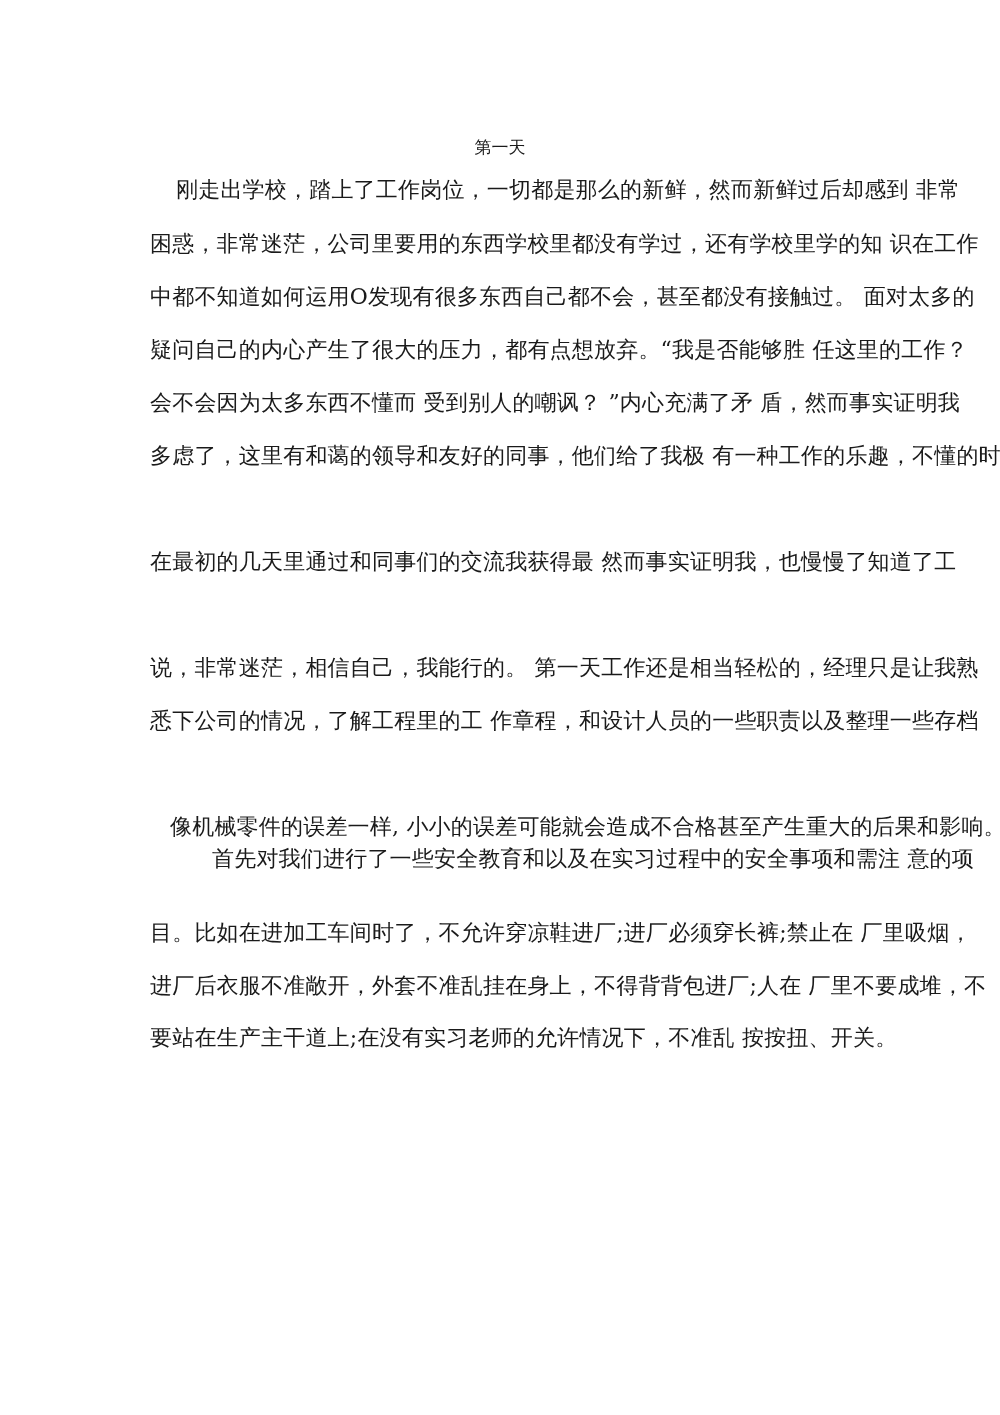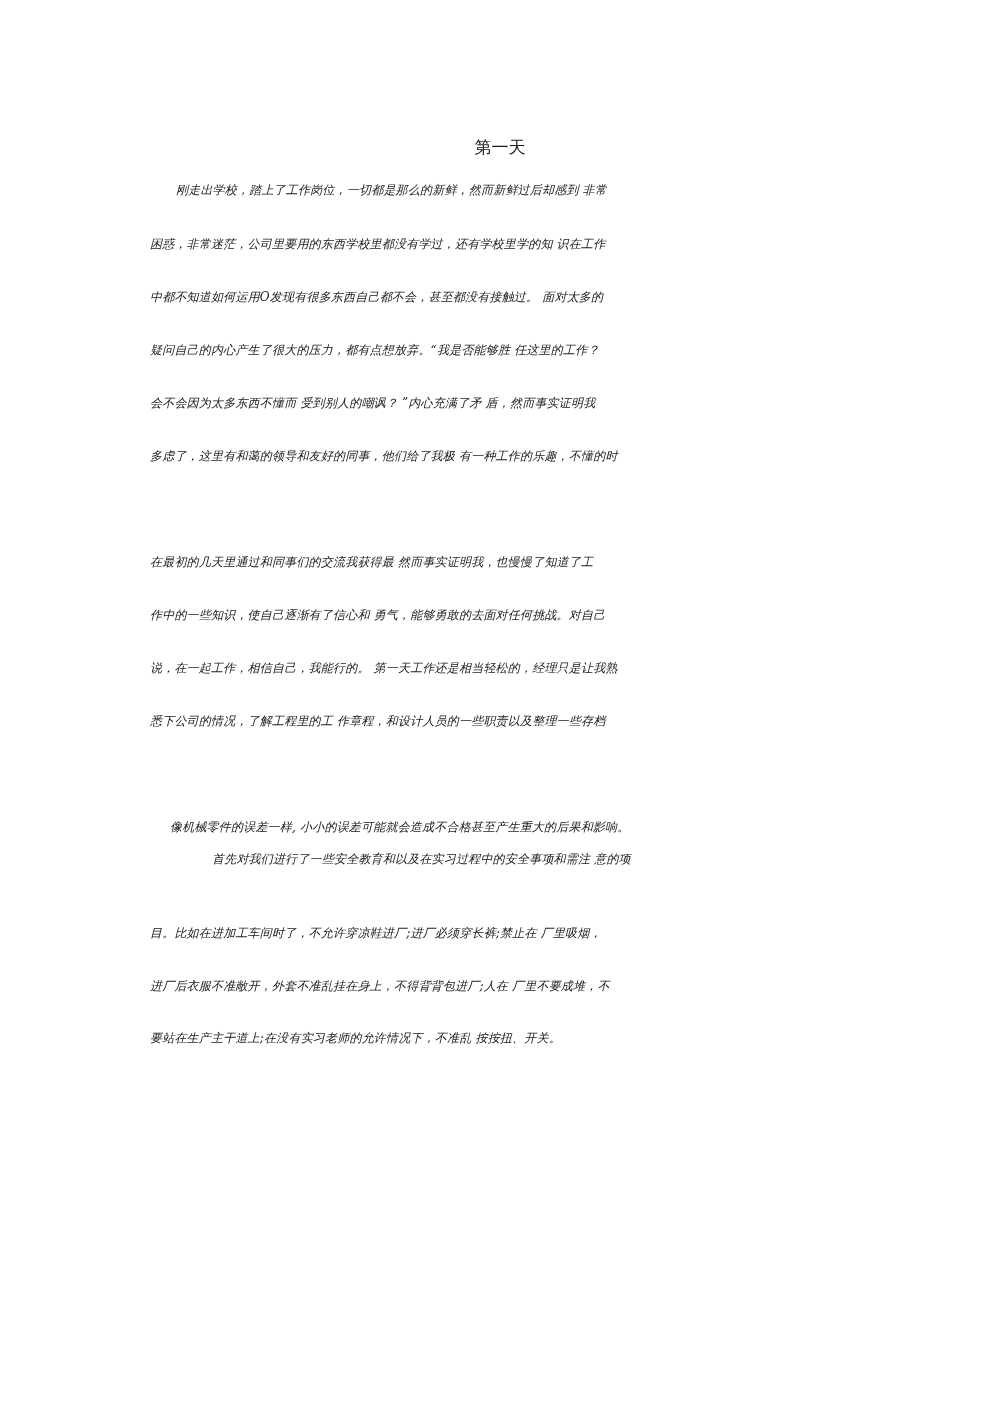--- a/index.html
+++ b/index.html
@@ -1,38 +1,37 @@
 <!DOCTYPE html>
 <html><head>
 <meta charset="utf-8">
 <style>
   html, body { margin:0; padding:0; background:#ffffff; }
   body { width:1000px; height:1415px; position:relative; overflow:hidden;
          font-family: "DejaVu Serif", "Liberation Serif", serif; color:#1a1a1a; }
   .page { position:absolute; left:0; top:0; width:1000px; height:1355px; background:#fff; }
   .title { position:absolute; top:134px; left:0; width:1000px; text-align:center;
            font-size:17px; line-height:26px; }
-  .line { position:absolute; left:150px; width:710px; font-size:12px; line-height:26px;
-          white-space:nowrap; letter-spacing:0.2px;font-style:italic; }
+  .line { position:absolute; left:150px; width:710px; font-size:22px; line-height:26px;
+          white-space:nowrap; letter-spacing:0.2px; }
 </style>
 </head>
 <body>
 
 <div class="page">
   <div class="title">第一天</div>
 
   <div class="line" style="top:177px;left:176px;">刚走出学校，踏上了工作岗位，一切都是那么的新鲜，然而新鲜过后却感到 非常</div>
   <div class="line" style="top:231px;">困惑，非常迷茫，公司里要用的东西学校里都没有学过，还有学校里学的知 识在工作</div>
   <div class="line" style="top:284px;">中都不知道如何运用O发现有很多东西自己都不会，甚至都没有接触过。 面对太多的</div>
   <div class="line" style="top:337px;">疑问自己的内心产生了很大的压力，都有点想放弃。“我是否能够胜 任这里的工作？</div>
   <div class="line" style="top:390px;">会不会因为太多东西不懂而 受到别人的嘲讽？ ”内心充满了矛 盾，然而事实证明我</div>
   <div class="line" style="top:443px;">多虑了，这里有和蔼的领导和友好的同事，他们给了我极 有一种工作的乐趣，不懂的时</div>
   <div class="line" style="top:549px;">在最初的几天里通过和同事们的交流我获得最 然而事实证明我，也慢慢了知道了工</div>
-  <div class="line" style="top:602px;">作中的一些知识，使自己逐渐有了信心和 勇气，能够勇敢的去面对任何挑战。对自己</div>
-  <div class="line" style="top:655px;">说，在一起工作，相信自己，我能行的。 第一天工作还是相当轻松的，经理只是让我熟</div>
+  <div class="line" style="top:655px;">说，非常迷茫，相信自己，我能行的。 第一天工作还是相当轻松的，经理只是让我熟</div>
   <div class="line" style="top:708px;">悉下公司的情况，了解工程里的工 作章程，和设计人员的一些职责以及整理一些存档</div>
   <div class="line" style="top:814px;margin-left:20px;">像机械零件的误差一样, 小小的误差可能就会造成不合格甚至产生重大的后果和影响。</div>
 
   <div class="line" style="top:846px;left:212px;">首先对我们进行了一些安全教育和以及在实习过程中的安全事项和需注 意的项</div>
   <div class="line" style="top:920px;">目。比如在进加工车间时了，不允许穿凉鞋进厂;进厂必须穿长裤;禁止在 厂里吸烟，</div>
   <div class="line" style="top:973px;">进厂后衣服不准敞开，外套不准乱挂在身上，不得背背包进厂;人在 厂里不要成堆，不</div>
   <div class="line" style="top:1025px;">要站在生产主干道上;在没有实习老师的允许情况下，不准乱 按按扭、开关。</div>
 </div>
 
 </body></html>

